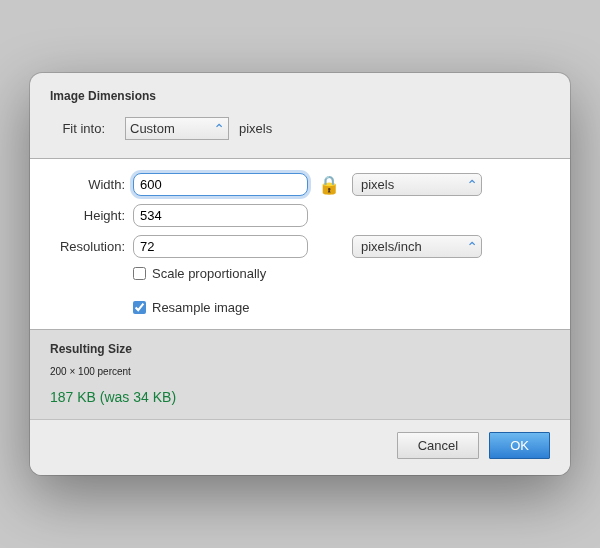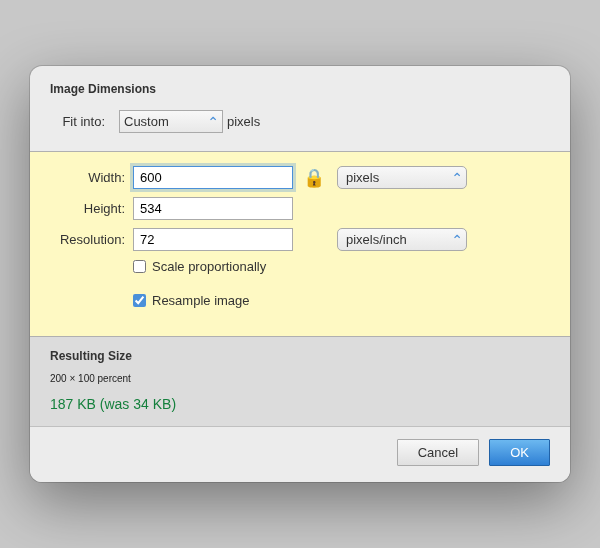--- a/index.html
+++ b/index.html
@@ -34,21 +34,21 @@
     .section-title {
       font-size: 12px;
       font-weight: 600;
       color: #333;
       margin-bottom: 14px;
     }
 
     .fit-row {
       display: flex;
       align-items: center;
-      gap: 4px;
+      gap: 10px;
       margin-bottom: 4px;
     }
 
     .fit-label {
       color: #333;
       font-size: 13px;
       min-width: 55px;
       text-align: right;
     }
 
@@ -88,42 +88,42 @@
       font-size: 13px;
     }
 
     .divider {
       height: 1px;
       background: #b0b0b0;
       margin: 0 0;
     }
 
     .fields-section {
-      padding: 14px 20px 28px 20px;
-      background: #fef9c3;
+      padding: 14px 20px 14px 20px;
+      background: #ffffff;
     }
 
     .field-row {
       display: flex;
       align-items: center;
       margin-bottom: 8px;
       gap: 8px;
     }
 
     .field-label {
       min-width: 75px;
       text-align: right;
       color: #333;
       font-size: 13px;
     }
 
     .text-input {
-      width: 160px;
+      width: 175px;
       border: 1px solid #aaa;
-      border-radius: 0;
+      border-radius: 8px;
       padding: 3px 6px;
       font-size: 13px;
       background: #fff;
       outline: none;
     }
 
     .text-input.active-highlight {
       border-color: #4a90d9;
       box-shadow: 0 0 0 3px rgba(74,144,217,0.3);
     }

